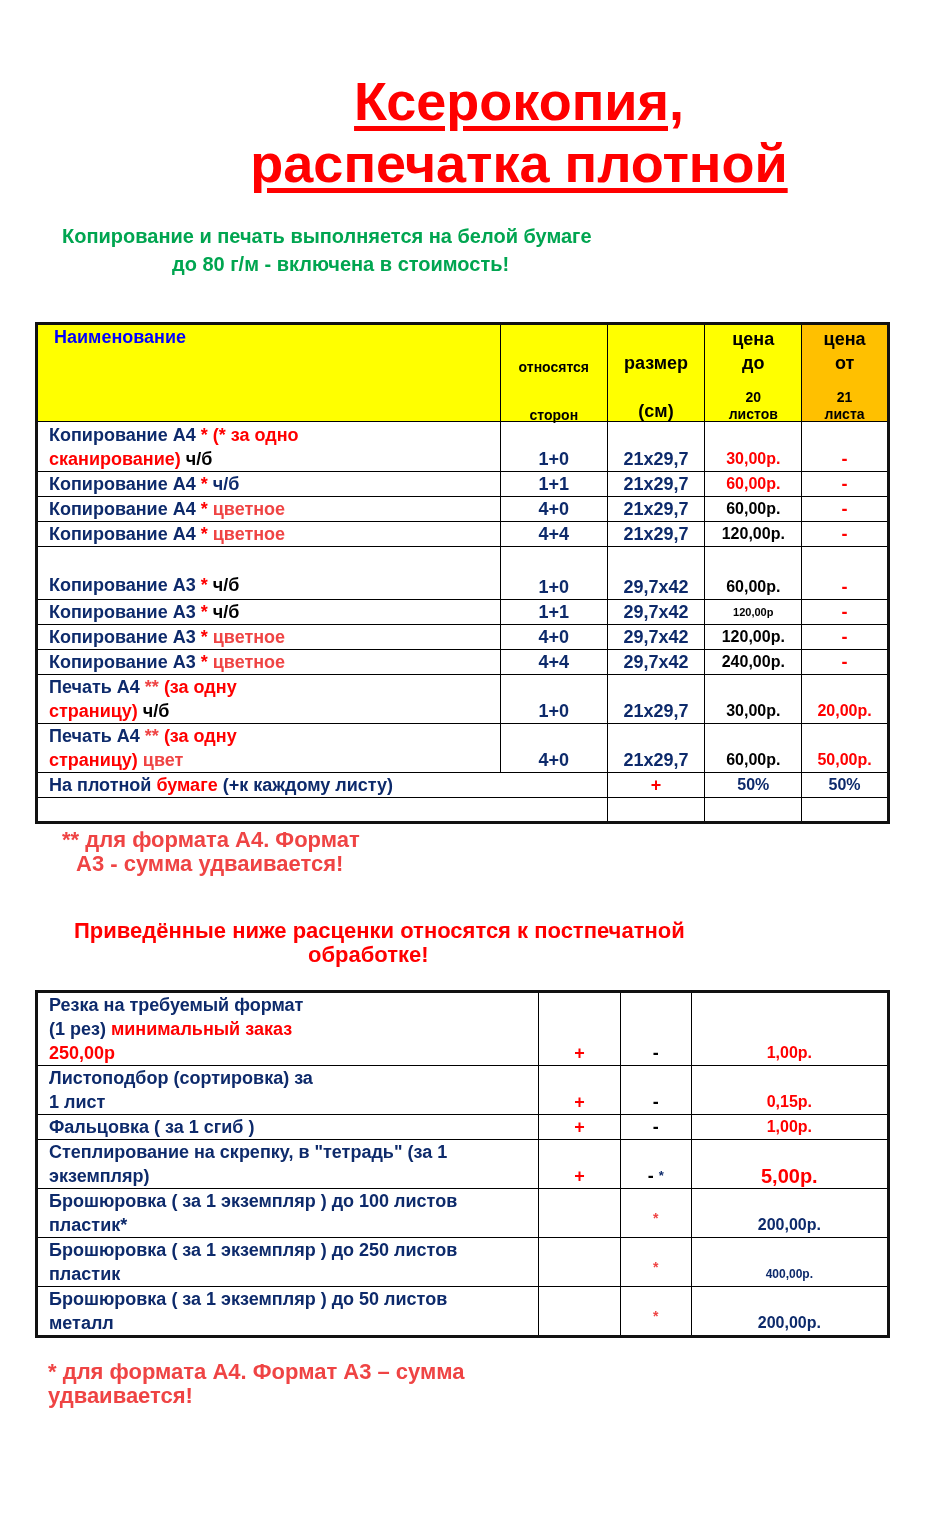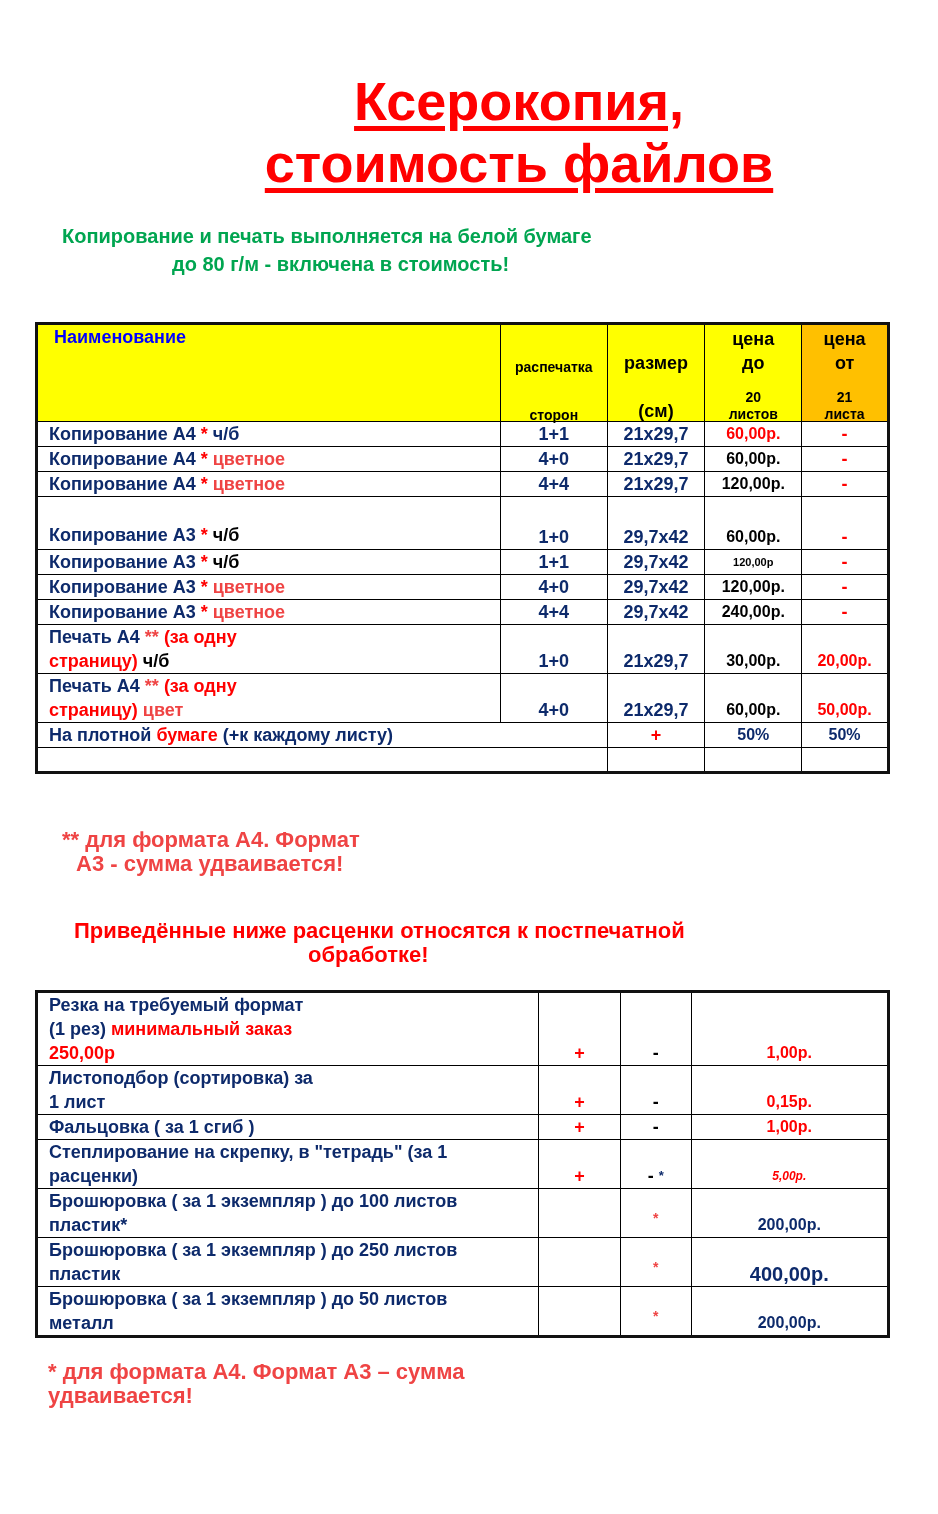--- a/index.html
+++ b/index.html
@@ -28,39 +28,39 @@
   .hdr-inner div { position: absolute; left: 0; right: 0; text-align: center; }
 
   #t2 { left: 35px; top: 990px; width: 855px; border: 3px solid #111; }
   #t2 td { font-size: 18px; line-height: 24px; }
   .note { position: absolute; font-weight: bold; font-size: 22px; line-height: 24px; }
 </style>
 </head>
 <body>
 
 <div class="title t1"><span>Ксерокопия,</span></div>
-<div class="title t2"><span>стоимость файлов</span></div>
+<div class="title t2"><span>распечатка плотной</span></div>
 
 <div class="subtitle" style="left:62px; top:222px;">Копирование и печать выполняется на белой бумаге</div>
 <div class="subtitle" style="left:172px; top:250px;">до 80 г/м - включена в стоимость!</div>
 
 <table class="price" id="t1">
   <colgroup>
     <col style="width:466px">
       <col style="width:107px">
       <col style="width:98px">
       <col style="width:97px">
       <col style="width:87px">
   </colgroup>
   <tbody>
       <tr class="hdr">
     <td class="big">Наименование</td>
     <td>
           <div class="hdr-inner">
-      <div class="small" style="top:30px;">распечатка</div>
+      <div class="small" style="top:30px;">относятся</div>
       <div class="small" style="top:78px;">сторон</div>
     </div>
         </td>
     <td>
           <div class="hdr-inner">
       <div style="top:26px;">размер</div>
       <div style="top:74px;">(см)</div>
     </div>
         </td>
     <td>
@@ -74,20 +74,30 @@
     <td class="orange">
           <div class="hdr-inner">
       <div style="top:2px;">цена</div>
       <div style="top:26px;">от</div>
       <div class="small" style="top:60px;">21</div>
       <div class="small" style="top:77px;">листа</div>
     </div>
         </td>
   </tr>
 
+  <tr style="height:50px;">
+    <td class="name-cell">
+      <span class="navy">Копирование А4</span><span class="red"> * (* за одно</span><br>
+      <span class="red">сканирование)</span><span class="black"> ч/б</span>
+    </td>
+    <td class="c navy">1+0</td>
+    <td class="c navy">21x29,7</td>
+    <td class="c red" style="font-size:16px;">30,00р.</td>
+    <td class="c red">-</td>
+  </tr>
   <tr style="height:25px;">
     <td class="name-cell"><span class="navy">Копирование А4</span><span class="red"> * </span><span class="navy"> ч/б</span></td>
     <td class="c navy">1+1</td>
     <td class="c navy">21x29,7</td>
     <td class="c red" style="font-size:16px;">60,00р.</td>
     <td class="c red">-</td>
   </tr>
   <tr style="height:25px;">
     <td class="name-cell"><span class="navy">Копирование А4</span><span class="red"> * </span><span class="green"> цветное</span></td>
     <td class="c navy">4+0</td>
@@ -195,36 +205,36 @@
     <td class="c black">-</td>
     <td class="c red" style="font-size:16px;">0,15р.</td>
   </tr>
   <tr style="height:25px;margin-top:31px;">
     <td class="name-cell navy">Фальцовка ( за 1 сгиб )</td>
     <td class="c red">+</td>
     <td class="c black">-</td>
     <td class="c red" style="font-size:16px;">1,00р.</td>
   </tr>
   <tr style="height:49px;">
-    <td class="name-cell navy"><span>Степлирование на скрепку, в "тетрадь" (за 1</span><br><span>расценки)</span></td>
+    <td class="name-cell navy"><span>Степлирование на скрепку, в "тетрадь" (за 1</span><br><span>экземпляр)</span></td>
     <td class="c red">+</td>
     <td class="c black"><span>- </span><span class="navy" style="font-size:13px; vertical-align:top;">*</span></td>
-    <td class="c red" style="font-size:12px;font-style:italic;">5,00р.</td>
+    <td class="c red" style="font-size:20px;">5,00р.</td>
   </tr>
   <tr style="height:49px;">
     <td class="name-cell navy"><span>Брошюровка ( за 1 экземпляр ) до 100 листов</span><br><span>пластик*</span></td>
     <td class="c red"></td>
     <td class="c green" style="font-size:14px; vertical-align:middle; padding-top:10px;">*</td>
     <td class="c navy" style="font-size:16px;">200,00р.</td>
   </tr>
   <tr style="height:49px;">
     <td class="name-cell navy"><span>Брошюровка ( за 1 экземпляр ) до 250 листов</span><br><span>пластик</span></td>
     <td class="c red"></td>
     <td class="c green" style="font-size:14px; vertical-align:middle; padding-top:10px;">*</td>
-    <td class="c navy" style="font-size:20px;">400,00р.</td>
+    <td class="c navy" style="font-size:12px;">400,00р.</td>
   </tr>
   <tr style="height:49px;">
     <td class="name-cell navy"><span>Брошюровка ( за 1 экземпляр ) до 50 листов</span><br><span>металл</span></td>
     <td class="c red"></td>
     <td class="c green" style="font-size:14px; vertical-align:middle; padding-top:10px;">*</td>
     <td class="c navy" style="font-size:16px;">200,00р.</td>
   </tr>
 </tbody>
   </table>
 

